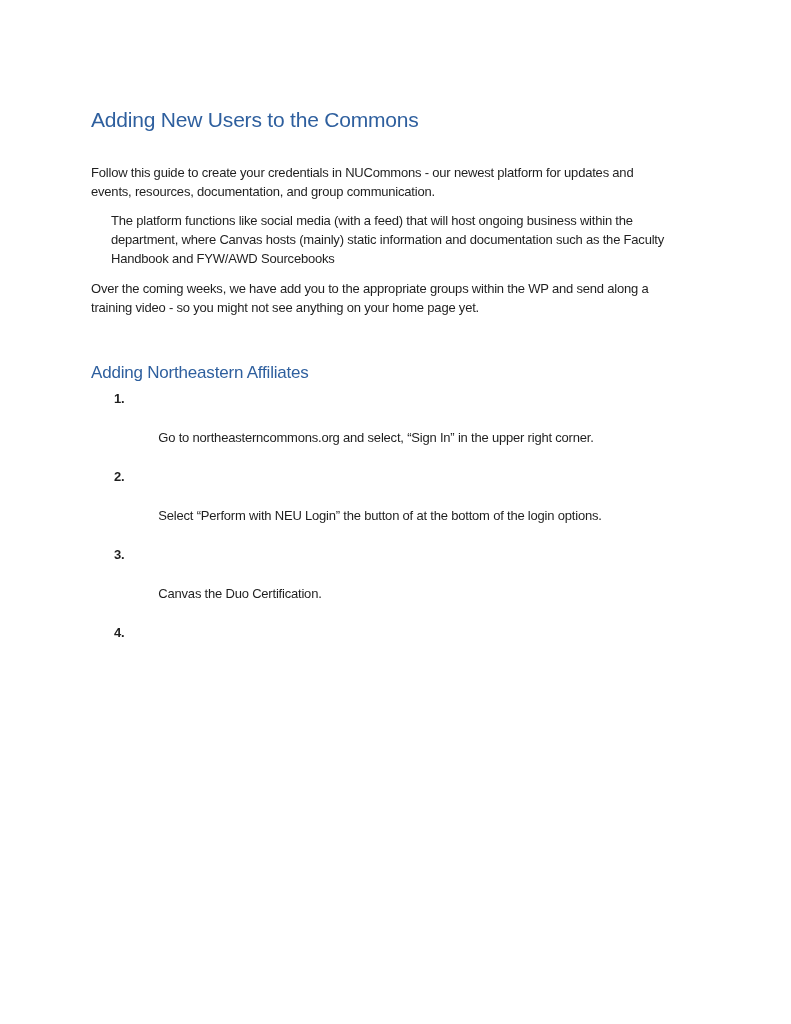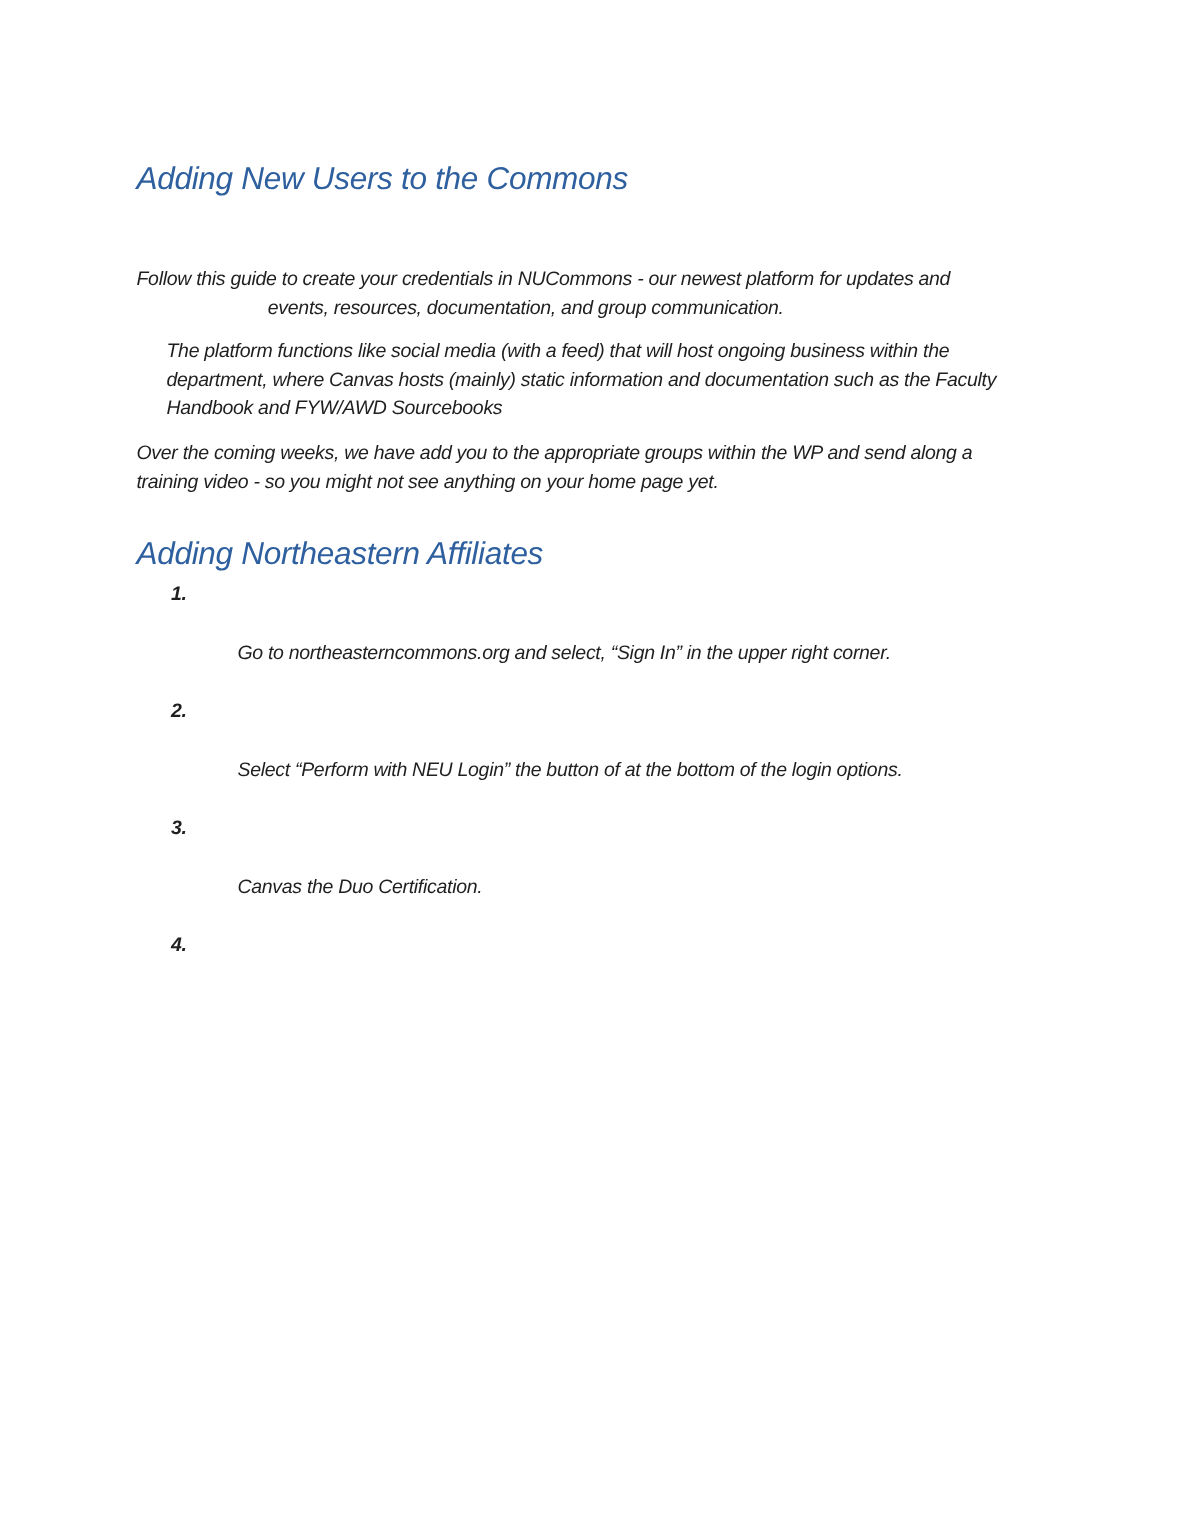--- a/index.html
+++ b/index.html
@@ -11,47 +11,46 @@
   html, body {
     background: var(--page-bg);
     font-family: "Liberation Sans", sans-serif;
   }
   .page {
     position: relative;
     width: 670px;
     height: 1024px;
     background: var(--page-bg);
     overflow: hidden;
-    font-style: italic;
   }
   .content {
     padding: 106px 60px 0 91px;
   }
   h1.doc-title {
     color: var(--heading-blue);
     font-size: 21px;
     line-height: 27px;
     font-weight: 400;
     letter-spacing: -0.2px;
     white-space: pre;
   }
   p.body-para {
     color: var(--body-text);
     font-size: 13px;
     line-height: 19px;
     letter-spacing: -0.2px;
     white-space: pre;
   }
-  p.para-1 { margin-top: 43px; text-align: center; }
+  p.para-1 { margin-top: 30px; }
   p.para-2 { margin-top: 10px; margin-left: 20px; }
   p.para-3 { margin-top: 11px; }
   h2.section-heading {
-    margin-top: 29px;
+    margin-top: 45px;
     color: var(--heading-blue);
-    font-size: 21px;
+    font-size: 17px;
     line-height: 22px;
     font-weight: 400;
     letter-spacing: -0.2px;
     white-space: pre;
   }
   ol.steps {
     margin-top: 5px;
     list-style: none;
   }
   ol.steps li {

